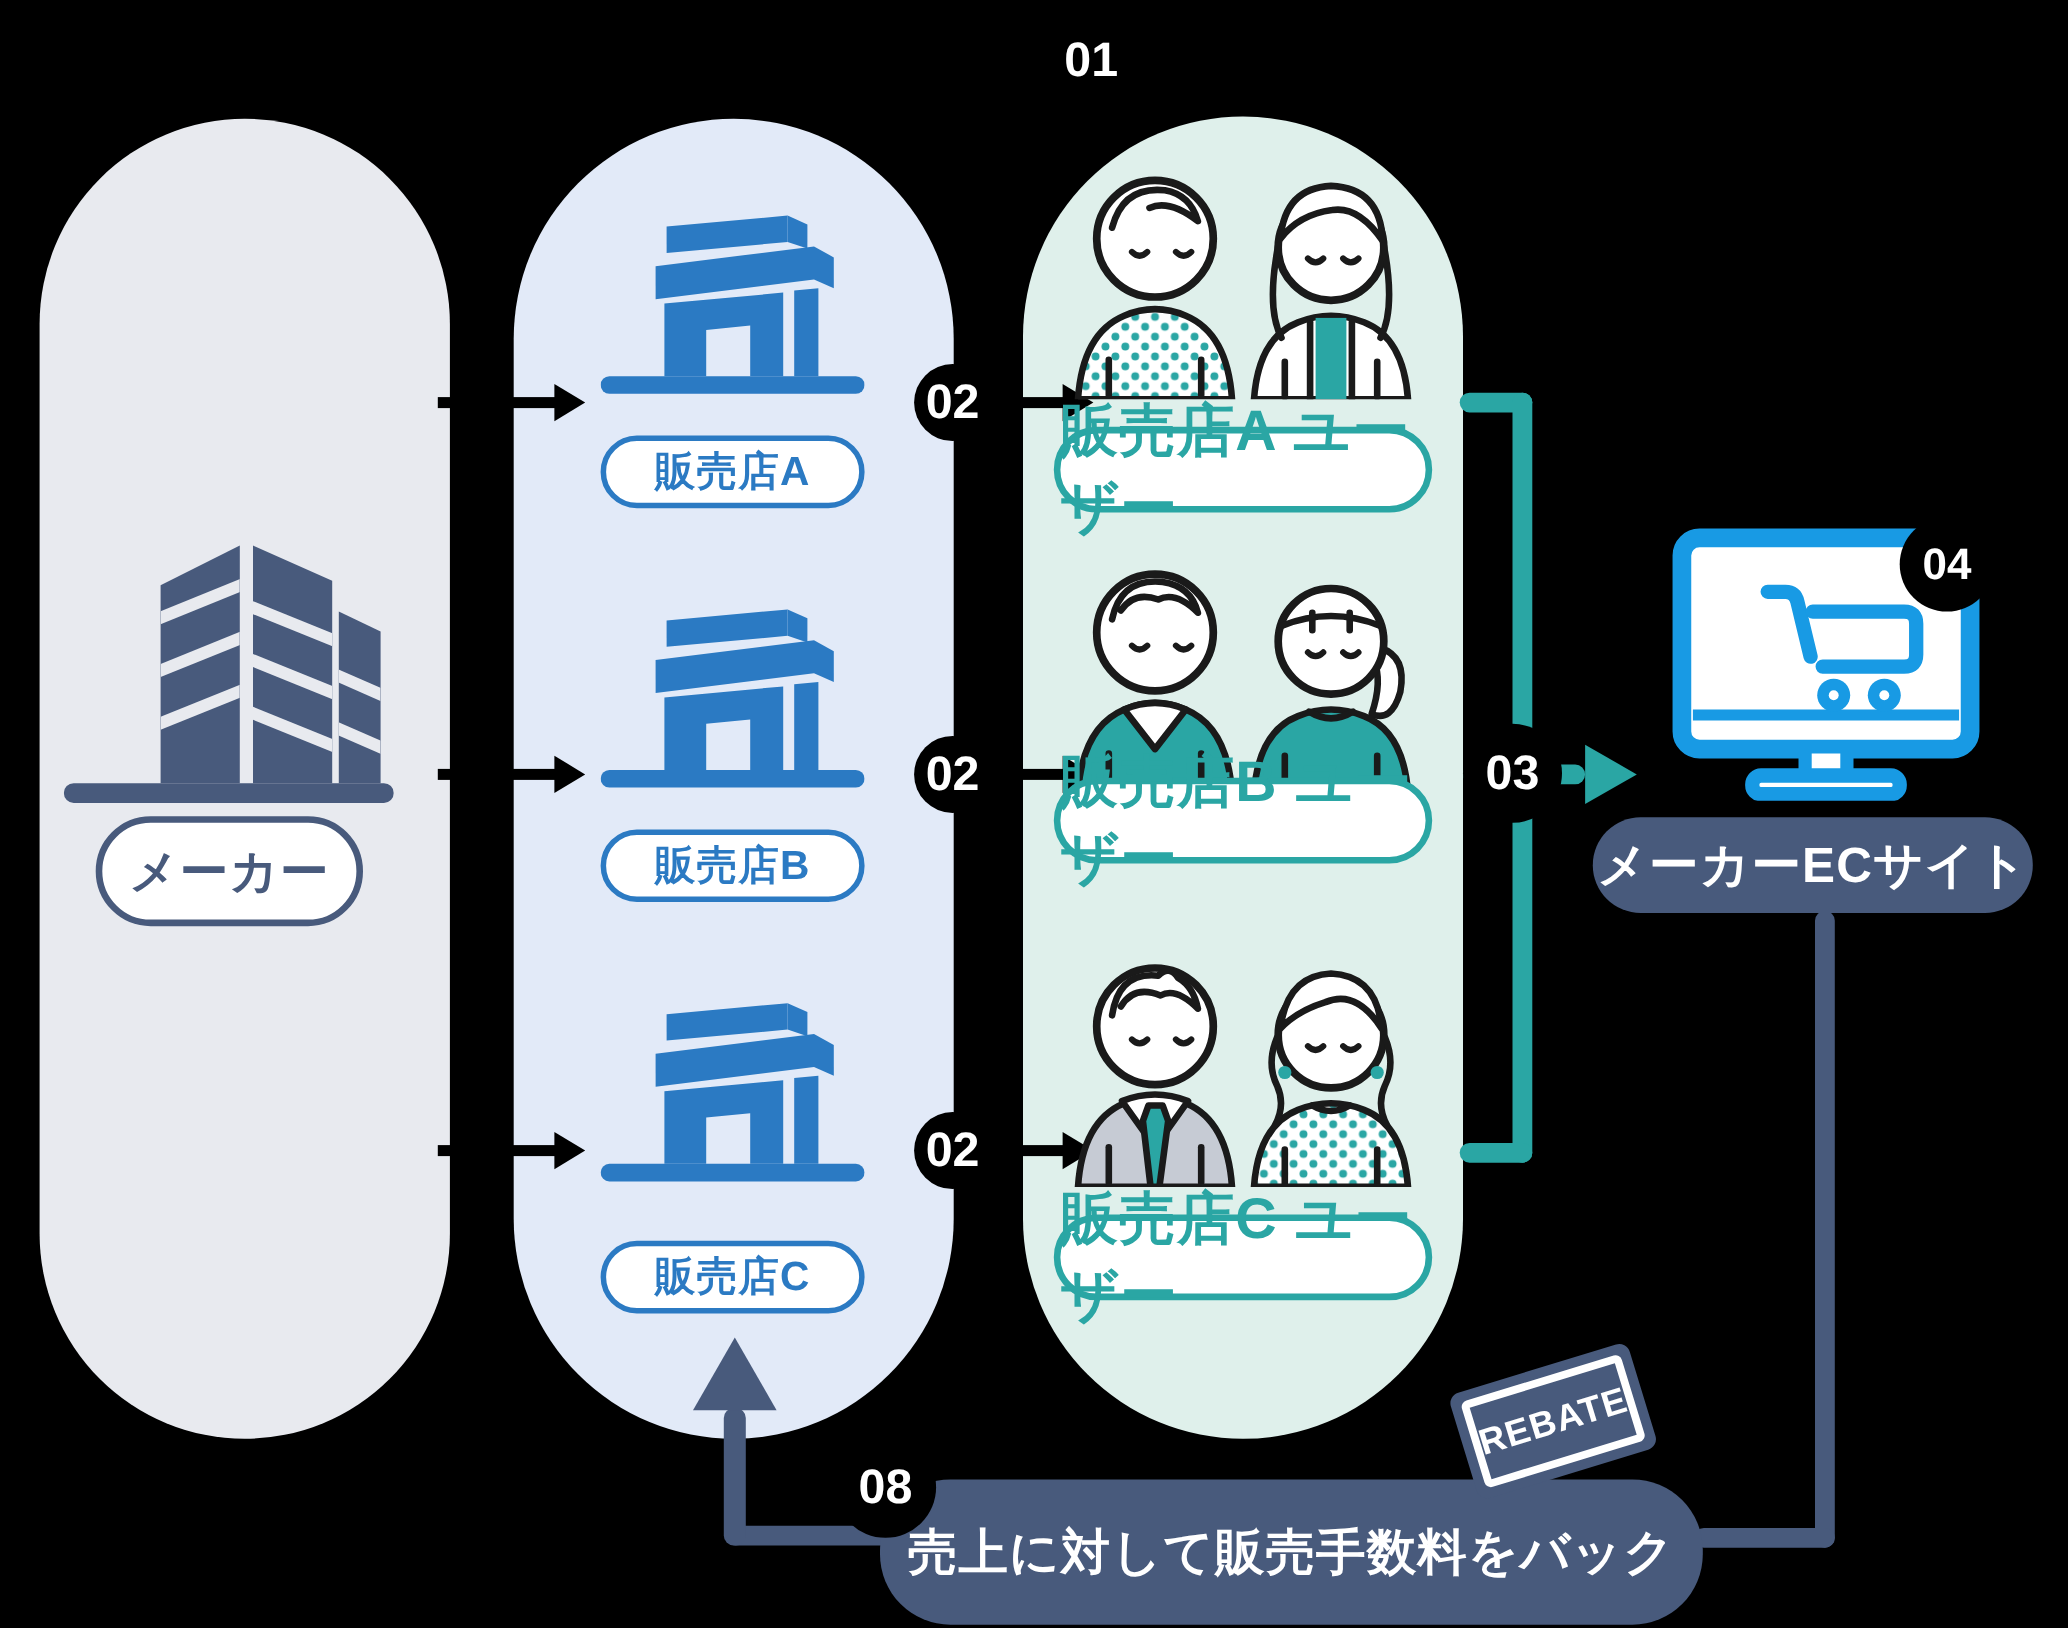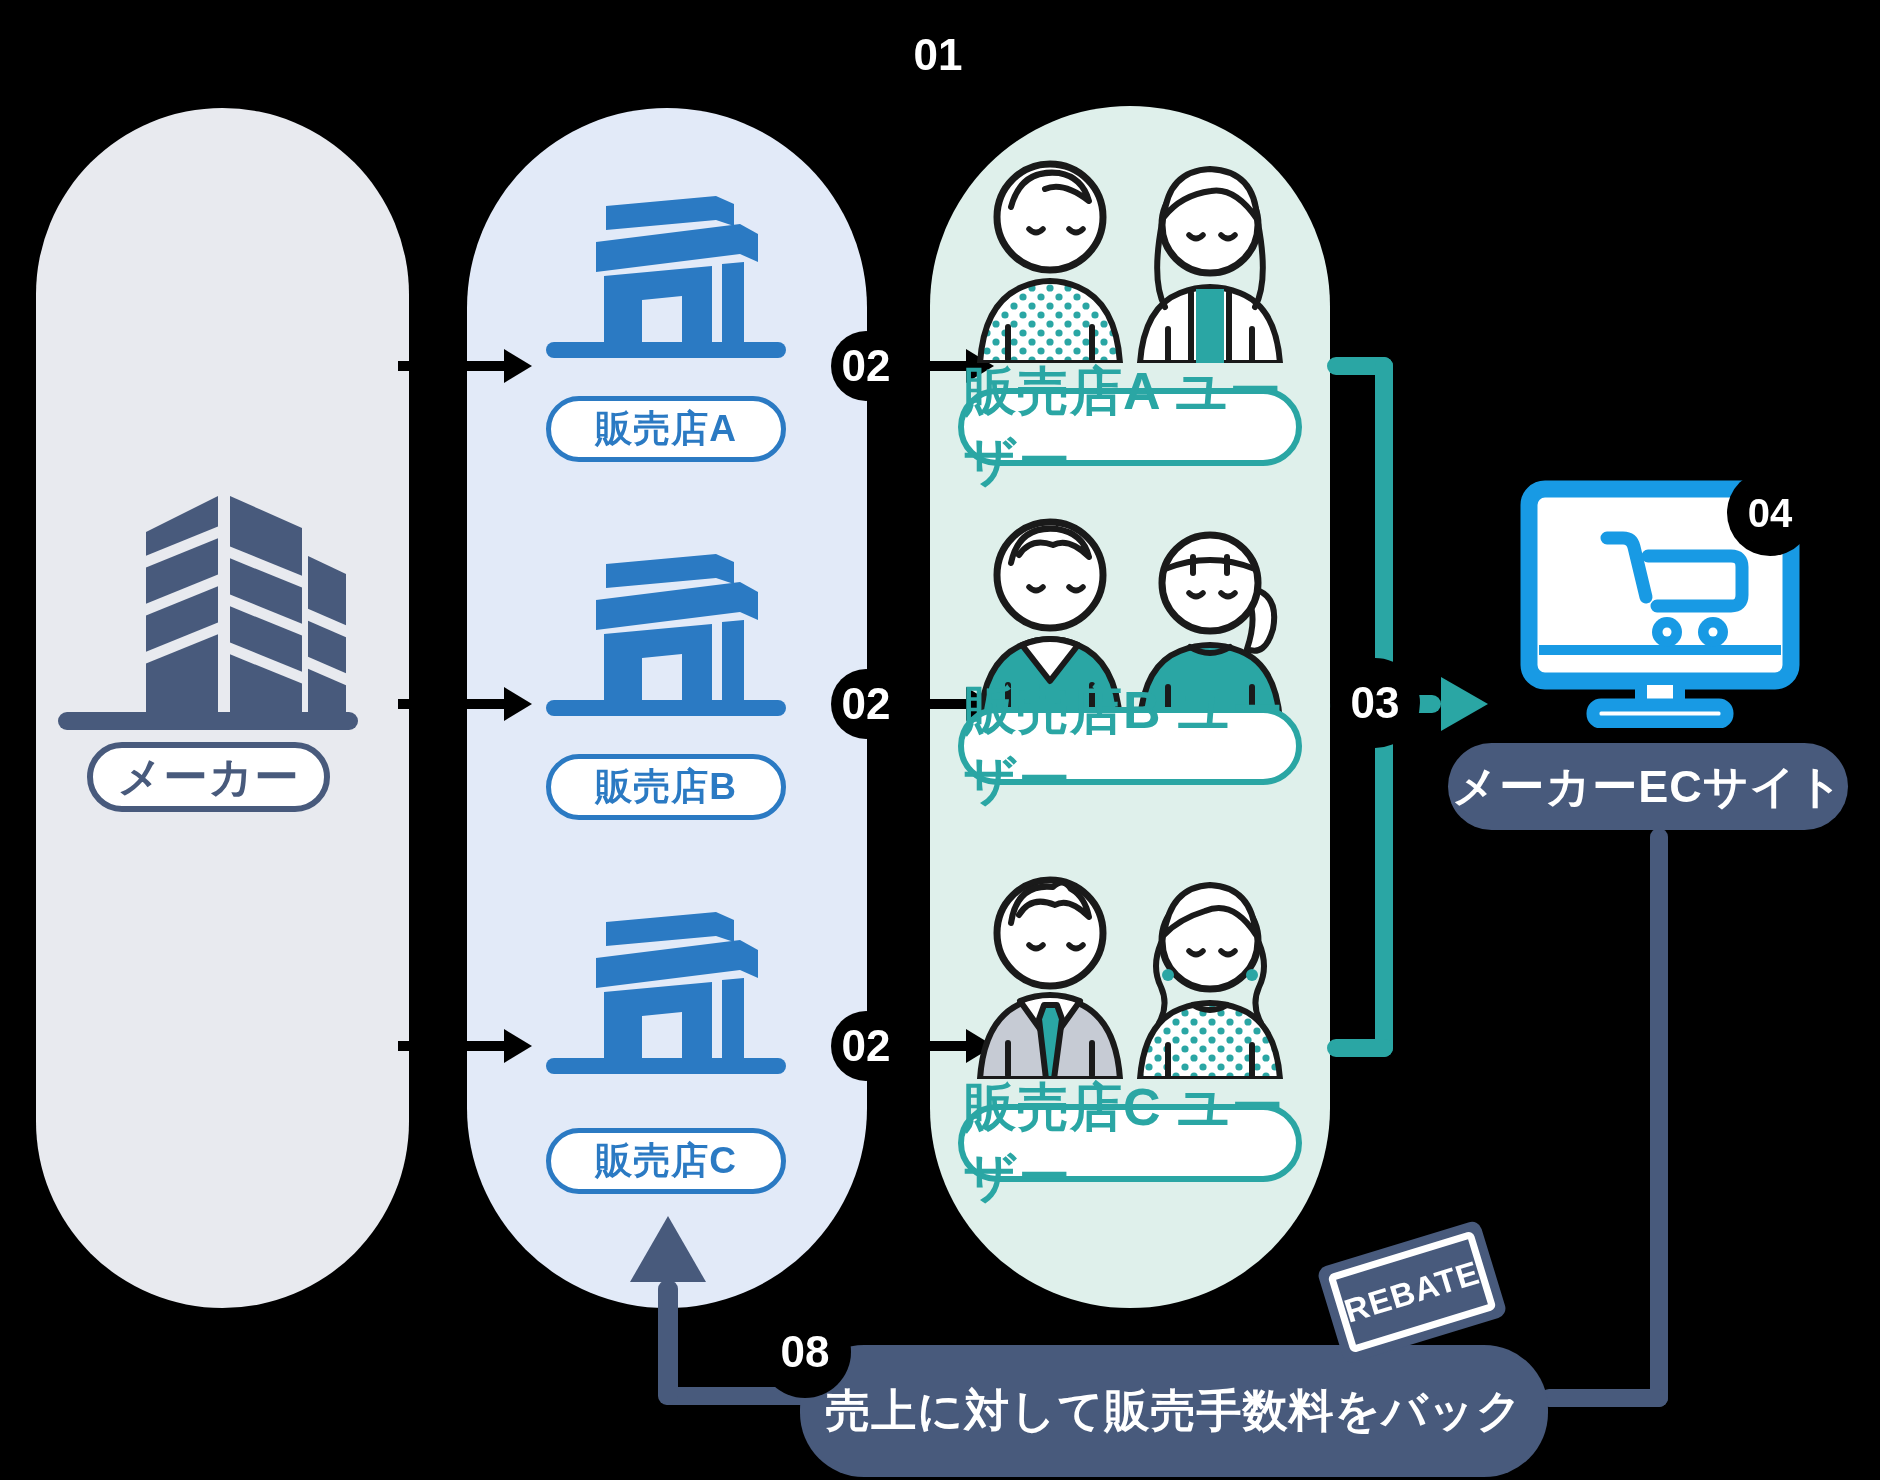--- a/index.html
+++ b/index.html
@@ -18,31 +18,31 @@
   .col2{left:467px; width:400px; background:var(--col2-bg);}
   .col3{left:930px; top:106px; height:1202px; width:400px; background:var(--col3-bg);}
 
   
   .pill{position:absolute; display:flex; align-items:center; justify-content:center;
         background:var(--paper); border-radius:60px; font-weight:bold; letter-spacing:1px; z-index:3;}
   .store-pill{left:546px; width:240px; height:66px; border:5px solid var(--store-blue);
               color:var(--store-blue); font-size:37px;}
   .user-pill{left:958px; width:344px; height:78px; border:6px solid var(--teal);
              color:var(--teal); font-size:52px;}
-  .maker-pill{left:87px; top:742px; width:243px; height:70px; border:6px solid var(--navy);
+  .maker-pill{left:87px; top:742px; width:243px; height:100px; border:6px solid var(--navy);
               color:var(--navy); font-size:44px;}
   .solid-pill{background:var(--navy); color:#fff; border:none;}
   .ec-pill{left:1448px; top:743px; width:400px; height:87px; font-size:45px;}
   .rebate-note-pill{left:800px; top:1345px; width:748px; height:132px; font-size:45px; border-radius:64px;}
 
   
   .badge{position:absolute; width:70px; height:70px; border-radius:50%;
          background:var(--badge-bg); color:#fff; font-weight:bold; font-size:44px;
          display:flex; align-items:center; justify-content:center; z-index:5;}
-  .badge-01{left:903px; top:20px;}
+  .badge-01{left:957px; top:20px;}
   .badge-02a{left:831px; top:331px;}
   .badge-02b{left:831px; top:669px;}
   .badge-02c{left:831px; top:1011px;}
   .badge-03{left:1340px; top:668px; box-shadow:0 0 0 10px #000;}
   .badge-04{left:1737px; top:480px; width:66px; height:66px; font-size:40px; box-shadow:0 0 0 10px #000;}
   .badge-05{left:767px; top:1314px; width:76px; height:76px; box-shadow:0 0 0 8px #000; z-index:6;}
 
   
   .arrow-black{position:absolute; height:34px; z-index:3;}
   .arrow-black .shaft{position:absolute; left:0; top:12px; height:10px; background:var(--ink);}

